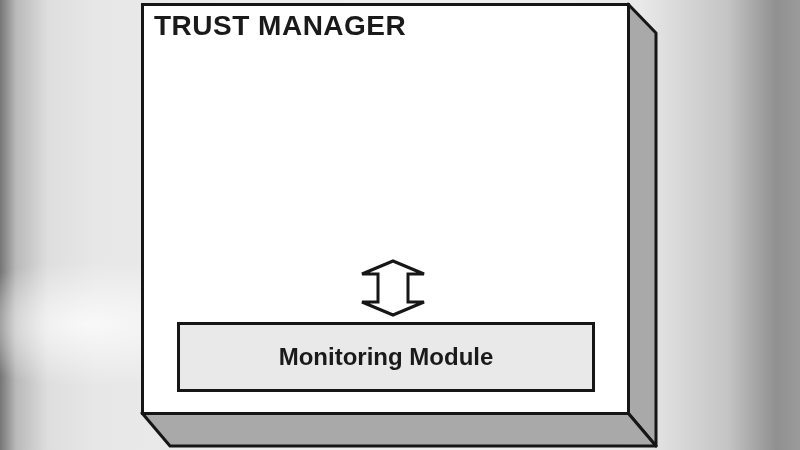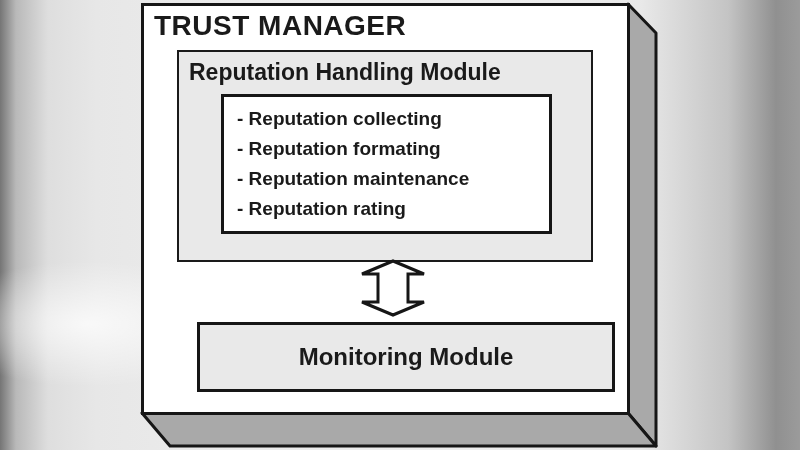--- a/index.html
+++ b/index.html
@@ -95,52 +95,39 @@
     left: 33px; top: 316px;
     width: 418px; height: 70px;
     background: #e9e9e9;
     border: 3px solid #161616;
     box-sizing: border-box;
     display: flex;
     align-items: center;
     justify-content: center;
     font-size: 24px;
     font-weight: bold;
-    margin-left: 20px;
   }
 </style>
 </head>
 <body>
 
 <div class="stage">
 
   <div class="bg"></div>
   <div class="bg-glow"></div>
 
   <svg class="depth" width="800" height="450" viewBox="0 0 800 450">
     <polygon points="628,4 656,33 656,446 628,413" fill="#a9a9a9" stroke="#161616" stroke-width="3" stroke-linejoin="round"></polygon>
     <polygon points="142,413 628,413 656,446 170,446" fill="#a9a9a9" stroke="#161616" stroke-width="3" stroke-linejoin="round"></polygon>
   </svg>
 
   <div class="front">
 
     <div class="box-title">TRUST MANAGER</div>
 
-    <div class="rhm">
-      <div class="rhm-title">Reputation Handling Module</div>
-
-      <div class="fn-box">
-        <div class="fn-list">
-          <div>- Reputation collecting</div>
-          <div>- Reputation formating</div>
-          <div>- Reputation maintenance</div>
-          <div>- Reputation rating</div>
-        </div>
-      </div>
-    </div>
 
     <div class="arrow-wrap">
       <svg width="68" height="58" viewBox="0 0 68 58">
         <polygon points="34,2 65,15 49,15 49,43 65,43 34,56 3,43 19,43 19,15 3,15" fill="#ffffff" stroke="#161616" stroke-width="3" stroke-linejoin="miter"></polygon>
       </svg>
     </div>
 
     <div class="mm">
       <span>Monitoring Module</span>
     </div>

